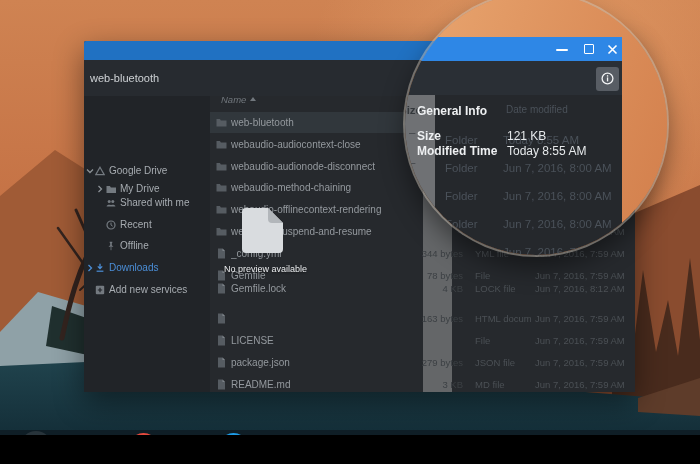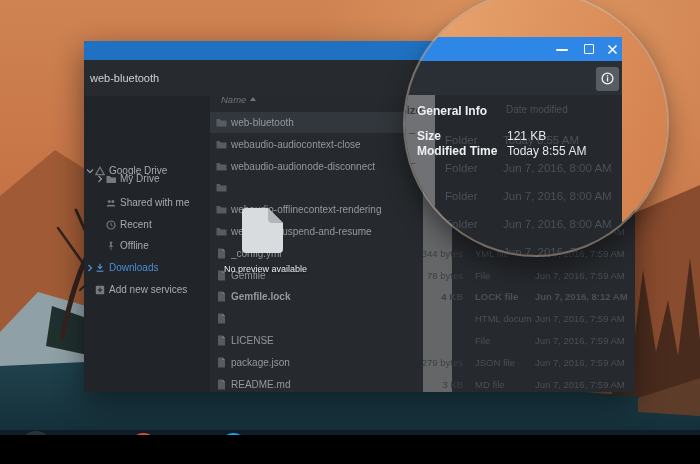--- a/index.html
+++ b/index.html
@@ -155,21 +155,21 @@
           <svg class="exp down" viewBox="0 0 8 8">
             <path d="M1,2.5 L4,5.5 L7,2.5" fill="none" stroke="currentColor" stroke-width="1.3"></path>
           </svg>
 
           <svg class="sic" viewBox="0 0 10 10">
             <path d="M5,1.2 L9.2,8.6 H0.8 Z" fill="none" stroke="currentColor" stroke-width="1.2"></path>
           </svg>
           <span class="slabel">Google Drive</span>
         </div>
 
-        <div class="srow lvl1 exp-right" style="top: 73px;">
+        <div class="srow lvl1 exp-right" style="top: 83px;">
 
           <svg class="exp right" viewBox="0 0 8 8">
             <path d="M2.5,1 L5.5,4 L2.5,7" fill="none" stroke="currentColor" stroke-width="1.3"></path>
           </svg>
           <svg class="sic" viewBox="0 0 10 10">
             <path d="M0.5,2 h3.4 l1,1.4 h5.1 v5.6 h-9.5 z" fill="currentColor"></path>
           </svg>
           <span class="slabel">My Drive</span>
         </div>
 
@@ -264,20 +264,21 @@
         <span class="fsize">–</span>
         <span class="ftype">Folder</span>
         <span class="fdate">Jun 7, 2016, 8:00 AM</span>
       </div>
 
       <div class="frow folder" style="top: 136.4px;">
         <svg class="ic folder-ic" viewBox="0 0 11 11">
           <path d="M0.5,2 h3.4 l1,1.4 h5.6 v6 h-10 z" fill="currentColor"></path>
         </svg>
 
+        <span class="fname">webaudio-method-chaining</span>
         <span class="fsize">–</span>
         <span class="ftype">Folder</span>
         <span class="fdate">Jun 7, 2016, 8:00 AM</span>
       </div>
 
       <div class="frow folder" style="top: 158.2px;">
         <svg class="ic folder-ic" viewBox="0 0 11 11">
           <path d="M0.5,2 h3.4 l1,1.4 h5.6 v6 h-10 z" fill="currentColor"></path>
         </svg>
 
@@ -315,38 +316,39 @@
         <svg class="ic file-ic" viewBox="0 0 11 11">
           <path d="M2,0.5 h4.5 L9,3 v7.5 H2 Z" fill="currentColor"></path>
           <path d="M6.5,0.5 L9,3 H6.5 Z" fill="#7e848a"></path>
         </svg>
         <span class="fname">Gemfile</span>
         <span class="fsize">78 bytes</span>
         <span class="ftype">File</span>
         <span class="fdate">Jun 7, 2016, 7:59 AM</span>
       </div>
 
-      <div class="frow file" style="top: 245px; font-weight: bold;">
+      <div class="frow file" style="top: 237px;">
 
         <svg class="ic file-ic" viewBox="0 0 11 11">
           <path d="M2,0.5 h4.5 L9,3 v7.5 H2 Z" fill="currentColor"></path>
           <path d="M6.5,0.5 L9,3 H6.5 Z" fill="#7e848a"></path>
         </svg>
         <span class="fname">Gemfile.lock</span>
         <span class="fsize">4 KB</span>
         <span class="ftype">LOCK file</span>
         <span class="fdate">Jun 7, 2016, 8:12 AM</span>
       </div>
 
       <div class="frow file" style="top: 267.2px;">
 
         <svg class="ic file-ic" viewBox="0 0 11 11">
           <path d="M2,0.5 h4.5 L9,3 v7.5 H2 Z" fill="currentColor"></path>
           <path d="M6.5,0.5 L9,3 H6.5 Z" fill="#7e848a"></path>
         </svg>
+        <span class="fsize">163 bytes</span>
         <span class="ftype">HTML docum…</span>
         <span class="fdate">Jun 7, 2016, 7:59 AM</span>
       </div>
 
       <div class="frow file" style="top: 289px;">
 
         <svg class="ic file-ic" viewBox="0 0 11 11">
           <path d="M2,0.5 h4.5 L9,3 v7.5 H2 Z" fill="currentColor"></path>
           <path d="M6.5,0.5 L9,3 H6.5 Z" fill="#7e848a"></path>
         </svg>

